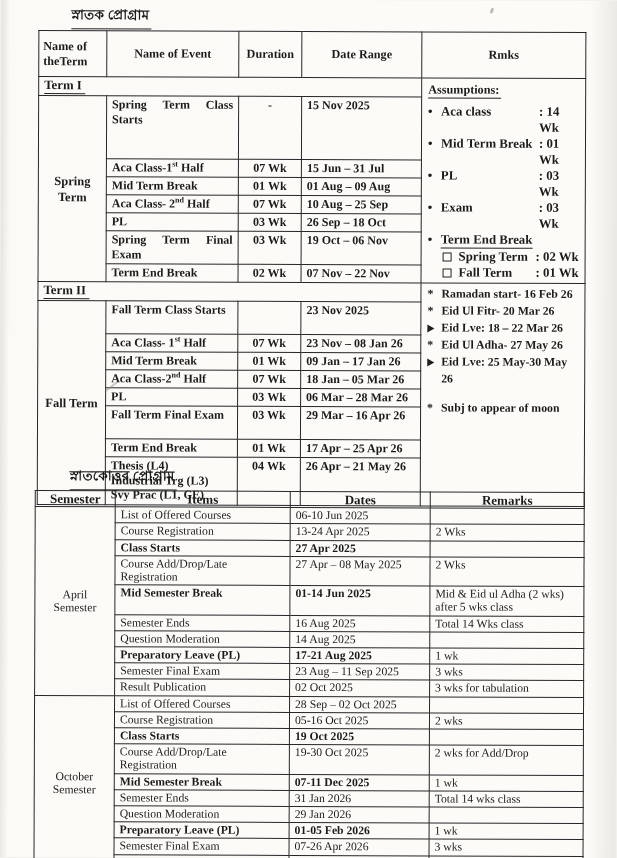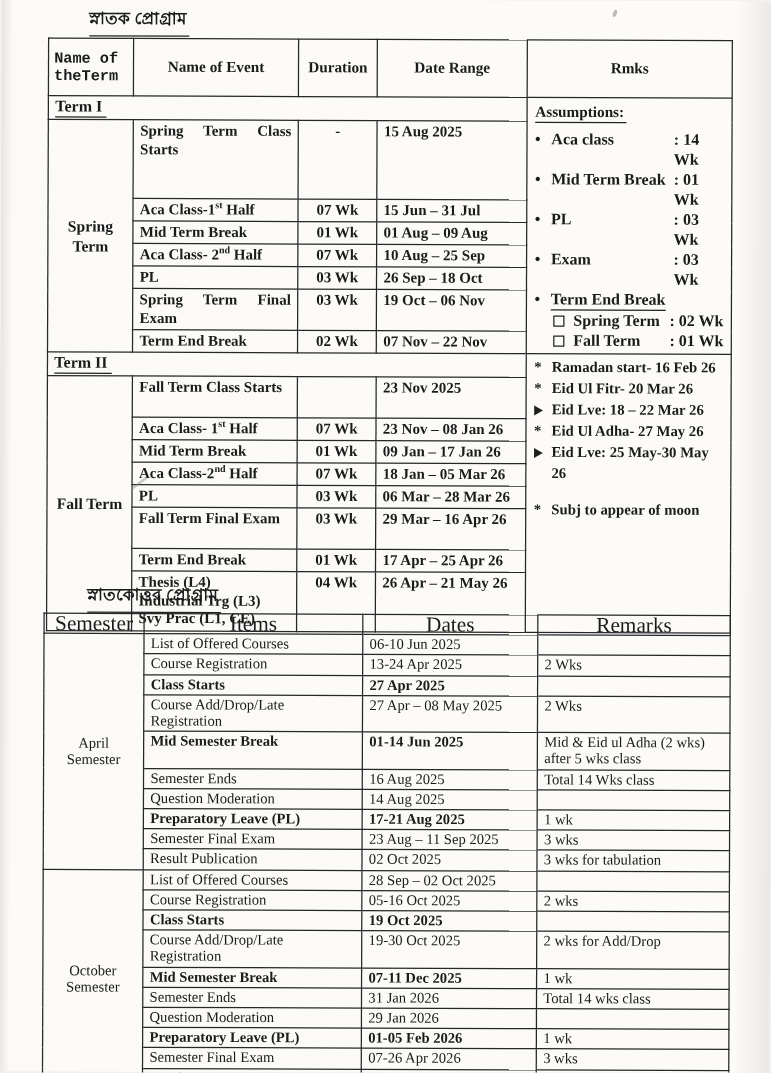--- a/index.html
+++ b/index.html
@@ -20,21 +20,21 @@
     border-bottom:1.5px solid #222;padding:0 2px 1px 0;margin-left:32px;
   }
   #title1{top:5px;}
   #title2{top:466px;}
 
   table{border-collapse:collapse;table-layout:fixed;color:#1b1b1b;}
   
   #t1{position:absolute;left:37px;top:31px;width:547px;font-size:12px;font-weight:bold;}
   #t1 td,#t1 th{border:1.6px solid #27272b;padding:1px 5px;vertical-align:top;overflow:hidden;}
   #t1 th{vertical-align:middle;text-align:center;font-size:12.2px;}
-  #t1 th.left{text-align:left;padding-left:4px;font-family:Liberation Mono, monospace;}
+  #t1 th.left{text-align:left;padding-left:4px;}
   .term-section td{font-size:12.8px;padding:0 4px;}
   .term-section .ul{border-bottom:1.6px solid #222;display:inline-block;padding:0 3px 0 0;}
   .term-name{text-align:center;vertical-align:middle !important;font-size:12.5px;line-height:16px;}
   .evt{text-align:justify;white-space:pre-line;line-height:14.5px;}
   .evt.one{text-align:left;}
   .dur{text-align:center;}
   sup{font-size:8px;line-height:0;}
   
   .rmks{font-size:11.6px;line-height:16px;padding:2px 4px 2px 6px !important;}
   .assump-h{font-size:12.2px;border-bottom:1.5px solid #222;display:inline-block;margin:1px 0 5px 0;padding-right:2px;}
@@ -45,21 +45,21 @@
   .tebi{display:flex;padding-left:15px;}
   .cbx{width:7px;height:7px;border:1.3px solid #222;display:inline-block;margin:4px 7px 0 0;flex:0 0 7px;}
   .tebi .lbl2{flex:0 0 77px;}
   .note{display:flex;line-height:17px;font-size:11.8px;}
   .note .nb{width:14px;flex:0 0 14px;text-align:left;}
   .tri{width:0;height:0;border-left:7px solid #1f1f1f;border-top:4px solid transparent;border-bottom:4px solid transparent;margin:4.5px 7px 0 0;flex:0 0 auto;}
   .moon{margin-top:12px;}
   
   #t2{position:absolute;left:35px;top:491px;width:549px;font-size:11.7px;}
   #t2 td,#t2 th{border:1.5px solid #27272b;padding:1px 5px;vertical-align:top;line-height:13.2px;}
-  #t2 th{text-align:center;font-weight:normal;font-size:17px;}
+  #t2 th{text-align:center;font-weight:bold;font-size:13px;}
   .sem{text-align:center;vertical-align:middle !important;line-height:14px;margin-left:14px;}
   .b{font-weight:bold;}
   
   .dot1{position:absolute;left:489px;top:7px;width:3px;height:6px;background:#97958f;border-radius:50%;opacity:.65;transform:rotate(18deg);}
   .tick1{position:absolute;left:104px;top:386px;width:15px;height:2px;background:#8e8c86;opacity:.45;transform:rotate(-38deg);}
 </style>
 </head>
 <body>
 
 <div class="sheet">
@@ -121,21 +121,21 @@
           <span class="lbl2">Fall Term</span>
           <span>: 01 Wk</span>
         </div>
       </td>
     </tr>
 
     <tr style="height:29px">
       <td class="term-name" rowspan="7">Spring Term</td>
       <td class="evt">Spring Term Class Starts</td>
       <td class="dur">-</td>
-      <td>15 Aug 2025</td>
+      <td>15 Nov 2025</td>
     </tr>
     <tr style="height:18px">
       <td class="evt one"><span>Aca Class-1</span><sup>st</sup><span> Half</span></td>
       <td class="dur">07 Wk</td>
       <td>15 Jun – 31 Jul</td>
     </tr>
     <tr style="height:17px">
       <td class="evt one">Mid Term Break</td>
       <td class="dur">01 Wk</td>
       <td>01 Aug – 09 Aug</td>

